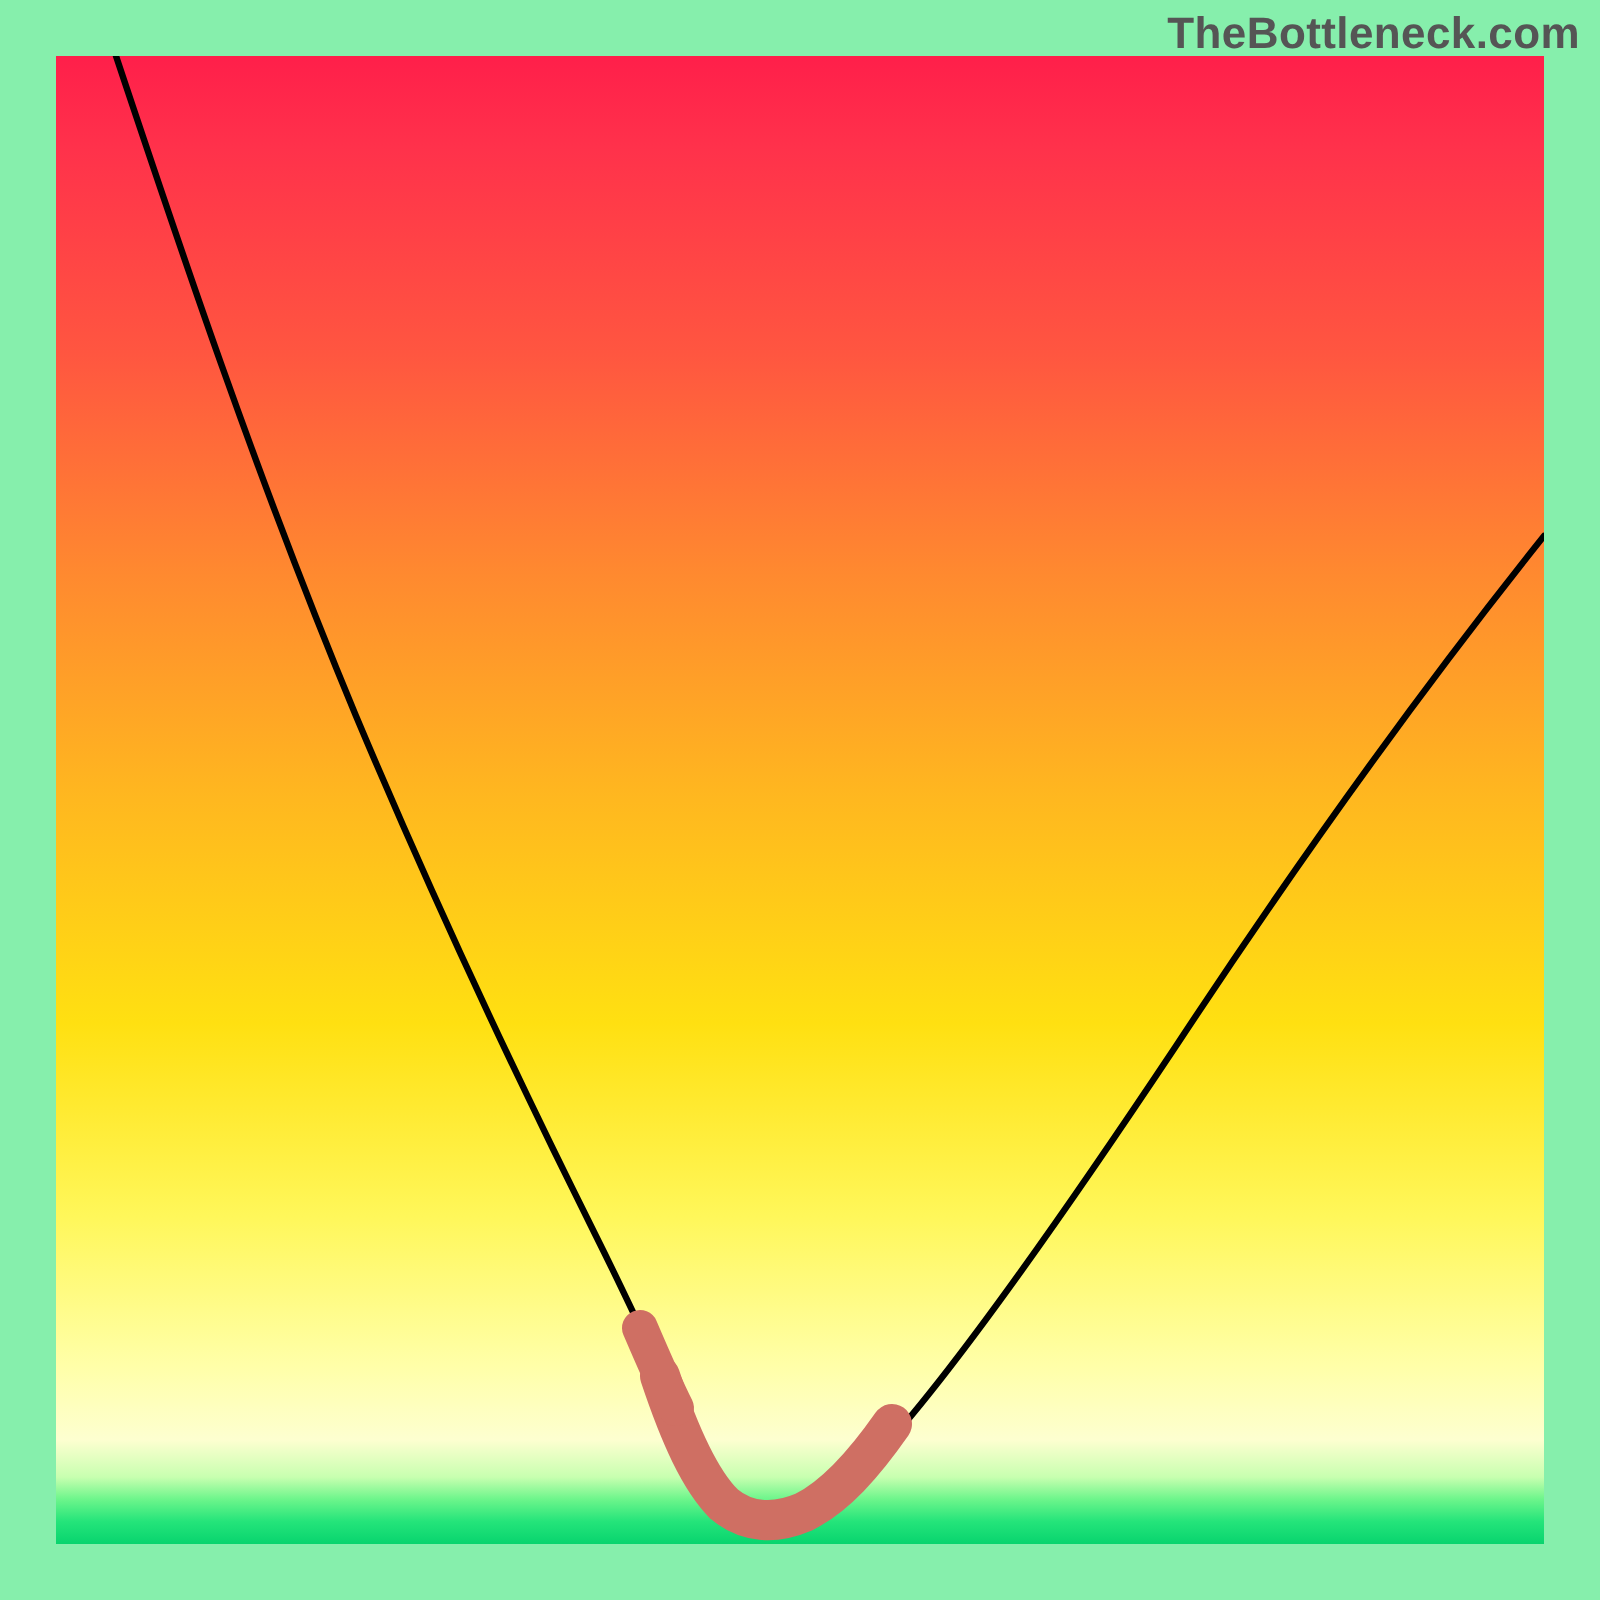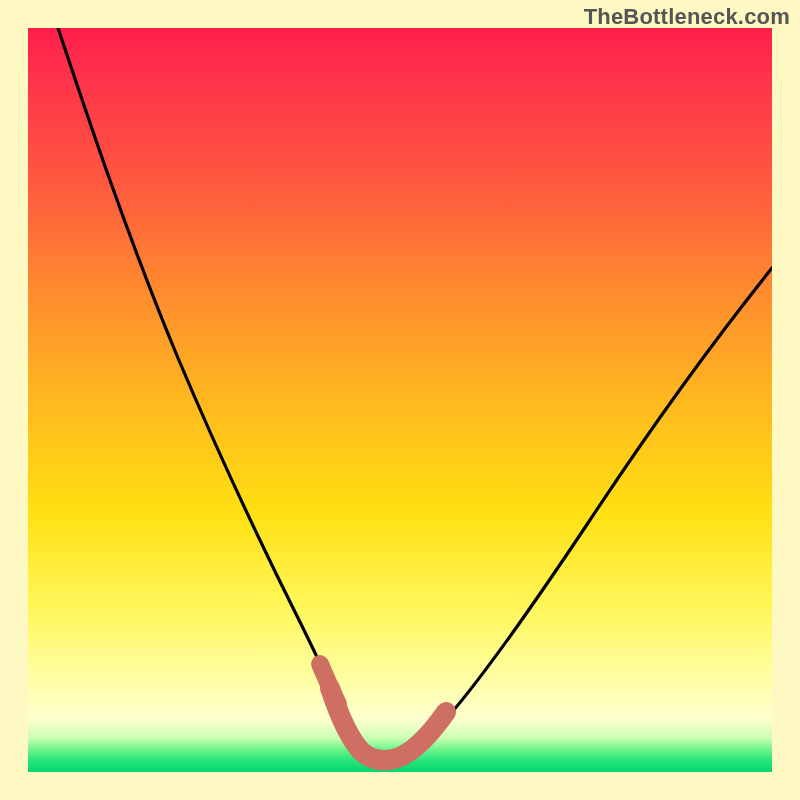--- a/index.html
+++ b/index.html
@@ -8,21 +8,21 @@
     width: 800px;
     height: 800px;
     background: #000;
     overflow: hidden;
     font-family: Arial, Helvetica, sans-serif;
   }
   .frame {
     position: relative;
     width: 800px;
     height: 800px;
-    background: #fef9c3;
+    background: #86efac;
   }
   .watermark {
     position: absolute;
     top: 4px;
     right: 10px;
     color: #555;
     font-size: 22px;
     font-weight: 600;
     letter-spacing: 0.2px;
     user-select: none;

